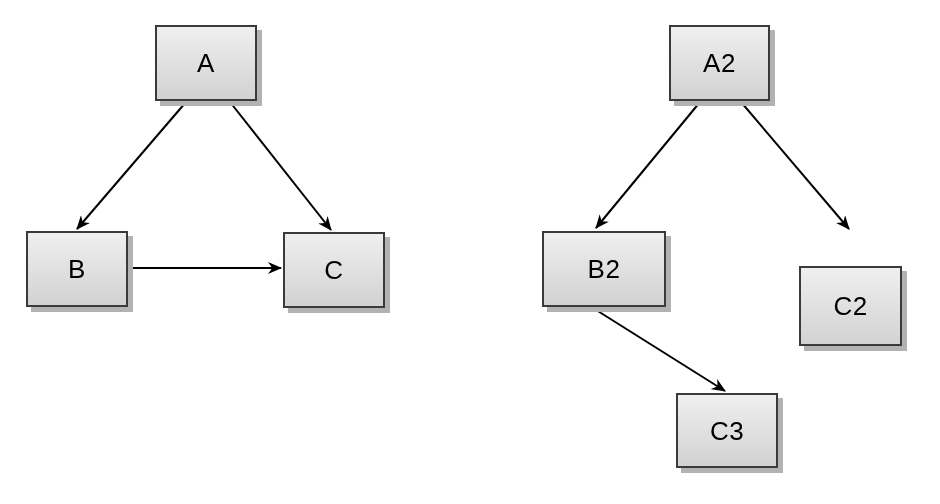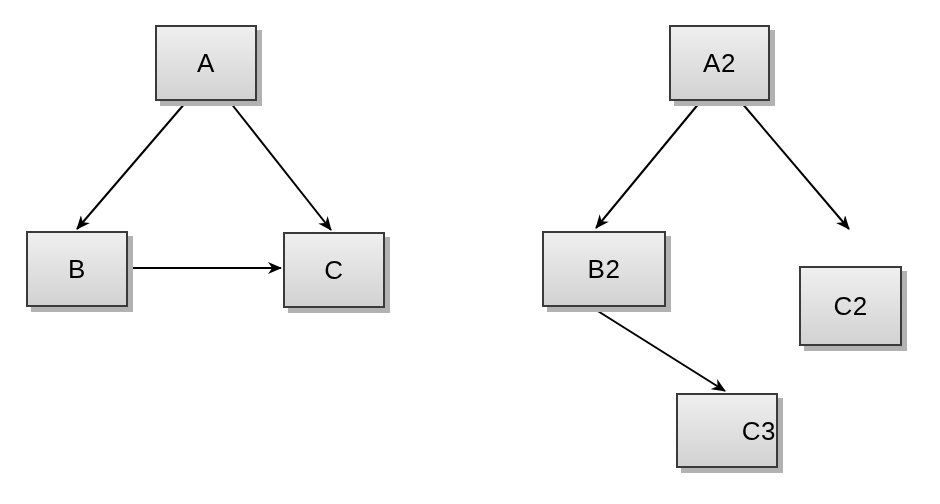--- a/index.html
+++ b/index.html
@@ -73,17 +73,17 @@
   </div>
   <div class="node" style="left: 669px; top: 25px; width: 101px; height: 76px;">
     <span class="node-label">A2</span>
   </div>
   <div class="node" style="left: 542px; top: 231px; width: 124px; height: 76px;">
     <span class="node-label">B2</span>
   </div>
   <div class="node" style="left: 799px; top: 232px; width: 103px; height: 80px; margin-top: 34px;">
     <span class="node-label">C2</span>
   </div>
-  <div class="node" style="left: 676px; top: 393px; width: 102px; height: 75px; justify-content: flex-end;">
+  <div class="node" style="left: 676px; top: 393px; width: 102px; height: 75px;">
     <span class="node-label">C3</span>
   </div>
 
 </div>
 
 </body></html>

